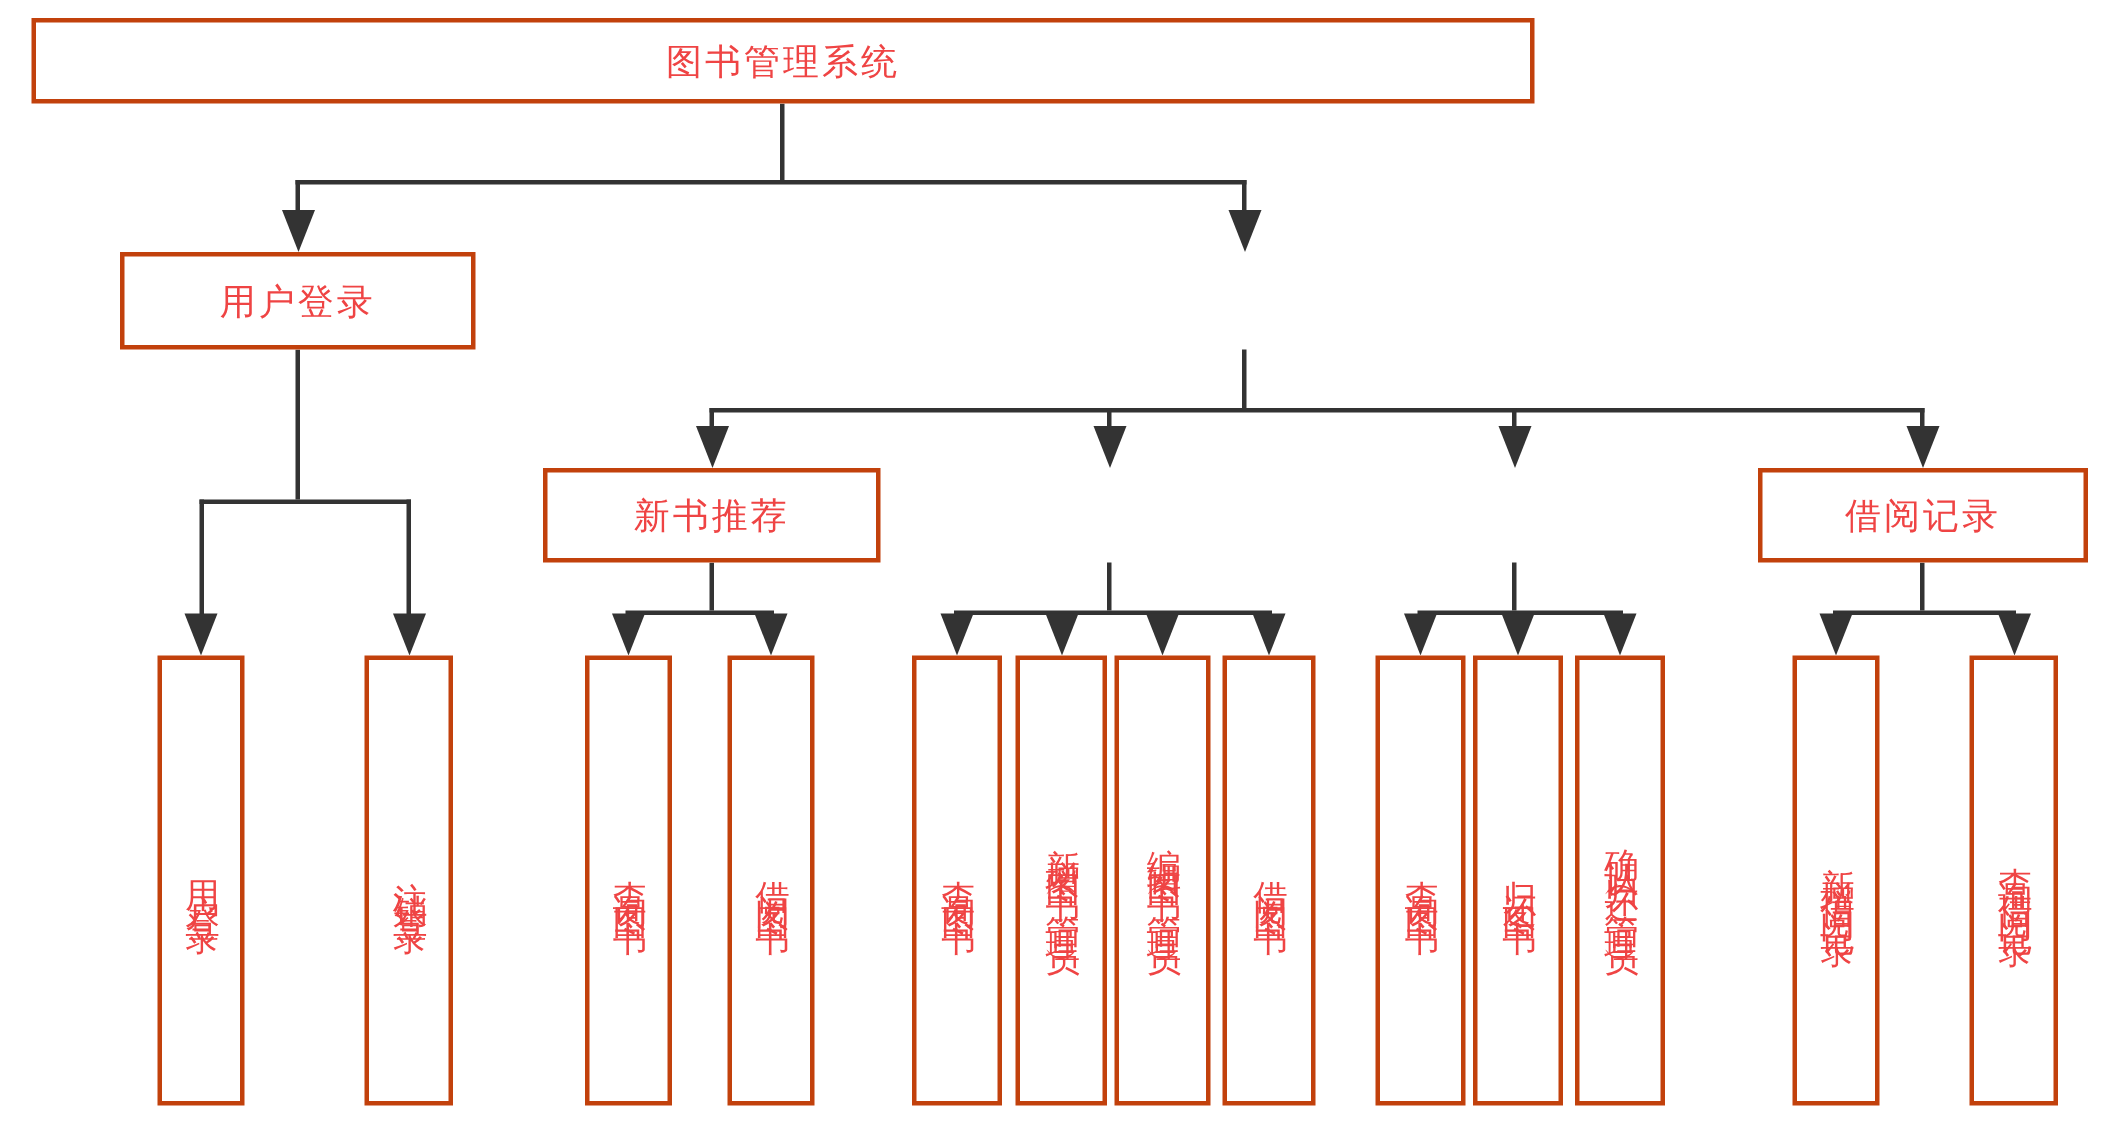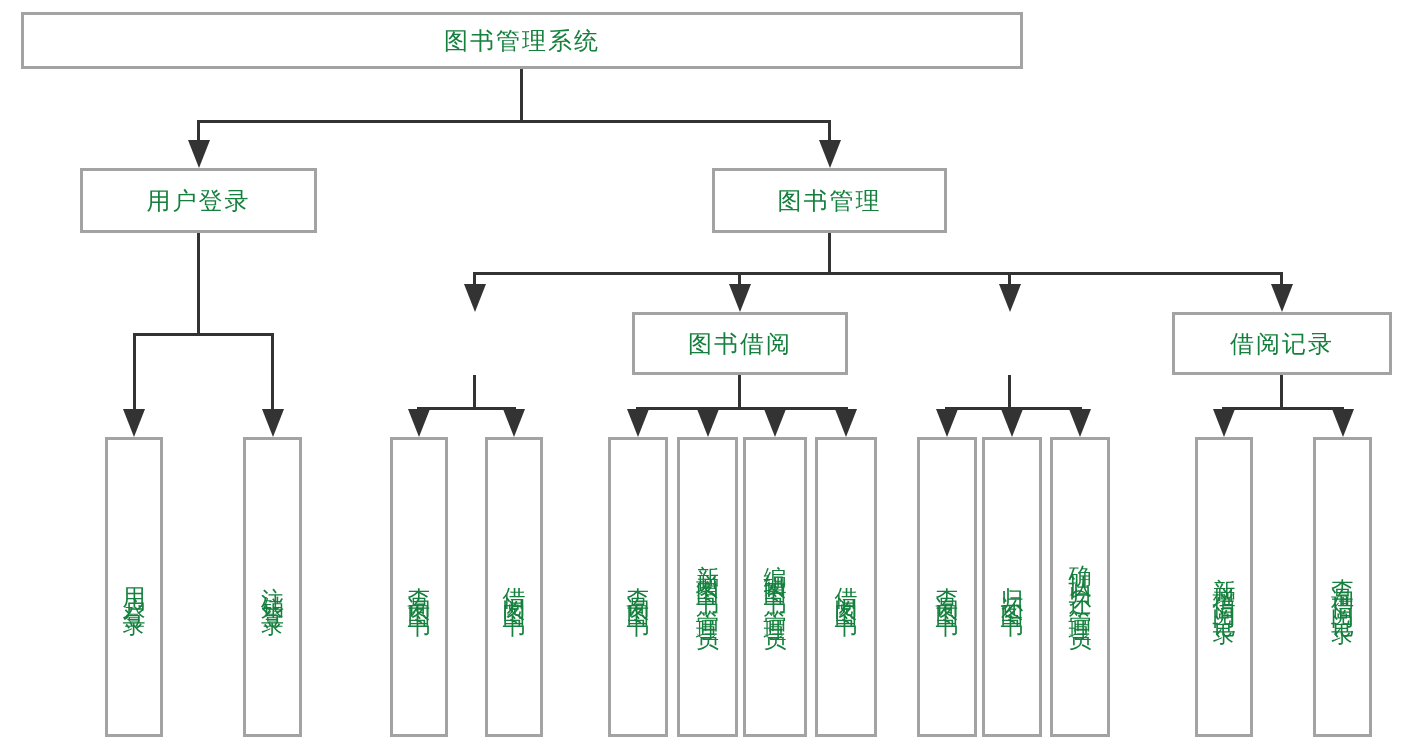--- a/index.html
+++ b/index.html
@@ -7,26 +7,26 @@
     position: relative;
     width: 1405px;
     height: 747px;
     background: #ffffff;
     overflow: hidden;
     font-family: "DejaVu Sans", "Liberation Sans", sans-serif;
   }
   .box {
     position: absolute;
     background: #ffffff;
-    border: 3px solid #a3a3a3;
+    border: 3px solid #c2410c;
     box-sizing: border-box;
     display: flex;
     align-items: center;
     justify-content: center;
-    color: #15803d;
+    color: #ef4444;
     z-index: 2;
     text-align: center;
   }
   .box.h-text span {
     font-size: 24px;
     letter-spacing: 2px;
     white-space: nowrap;
   }
   .box.v-text span {
     writing-mode: vertical-rl;
@@ -109,26 +109,23 @@
   <div class="arr" style="left:1213px; top:409px;"></div>
   <div class="arr" style="left:1332px; top:409px;"></div>
 
   <div class="box h-text" style="left:21px; top:12px; width:1002px; height:57px;">
     <span>图书管理系统</span>
   </div>
 
   <div class="box h-text" style="left:80px; top:168px; width:237px; height:65px;">
     <span>用户登录</span>
   </div>
-  <div class="box h-text" style="left:712px; top:168px; width:235px; height:65px;">
-    <span>图书管理</span>
-  </div>
 
-  <div class="box h-text" style="left:632px; top:312px; width:216px; height:63px;">
-    <span>图书借阅</span>
+  <div class="box h-text" style="left:362px; top:312px; width:225px; height:63px;">
+    <span>新书推荐</span>
   </div>
   <div class="box h-text" style="left:1172px; top:312px; width:220px; height:63px;">
     <span>借阅记录</span>
   </div>
 
   <div class="box v-text" style="left:105px; top:437px; width:58px; height:300px;">
     <span>用户登录</span>
   </div>
   <div class="box v-text" style="left:243px; top:437px; width:59px; height:300px;">
     <span>注销登录</span>

